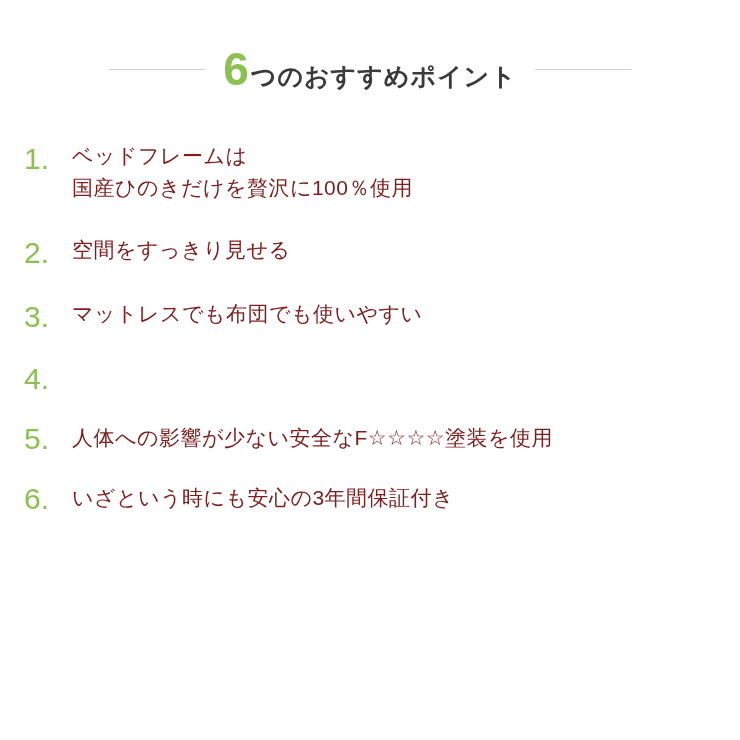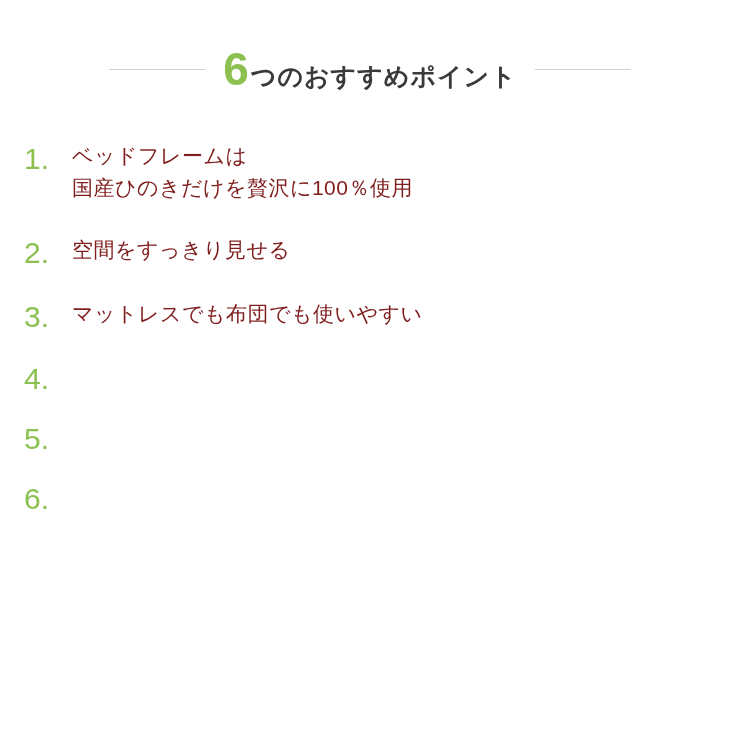--- a/index.html
+++ b/index.html
@@ -144,20 +144,26 @@
         <span class="item-line">マットレスでも布団でも使いやすい</span>
       </div>
     </div>
 
     <div class="list-item item-4">
       <div class="item-number">4.</div>
     </div>
 
     <div class="list-item item-5">
       <div class="item-number">5.</div>
+      <div class="item-text">
+        <span class="item-line">人体への影響が少ない安全なF☆☆☆☆塗装を使用</span>
+      </div>
     </div>
 
     <div class="list-item item-6">
       <div class="item-number">6.</div>
+      <div class="item-text">
+        <span class="item-line">いざという時にも安心の3年間保証付き</span>
+      </div>
     </div>
 
   </div>
 </div>
 
 </body></html>

